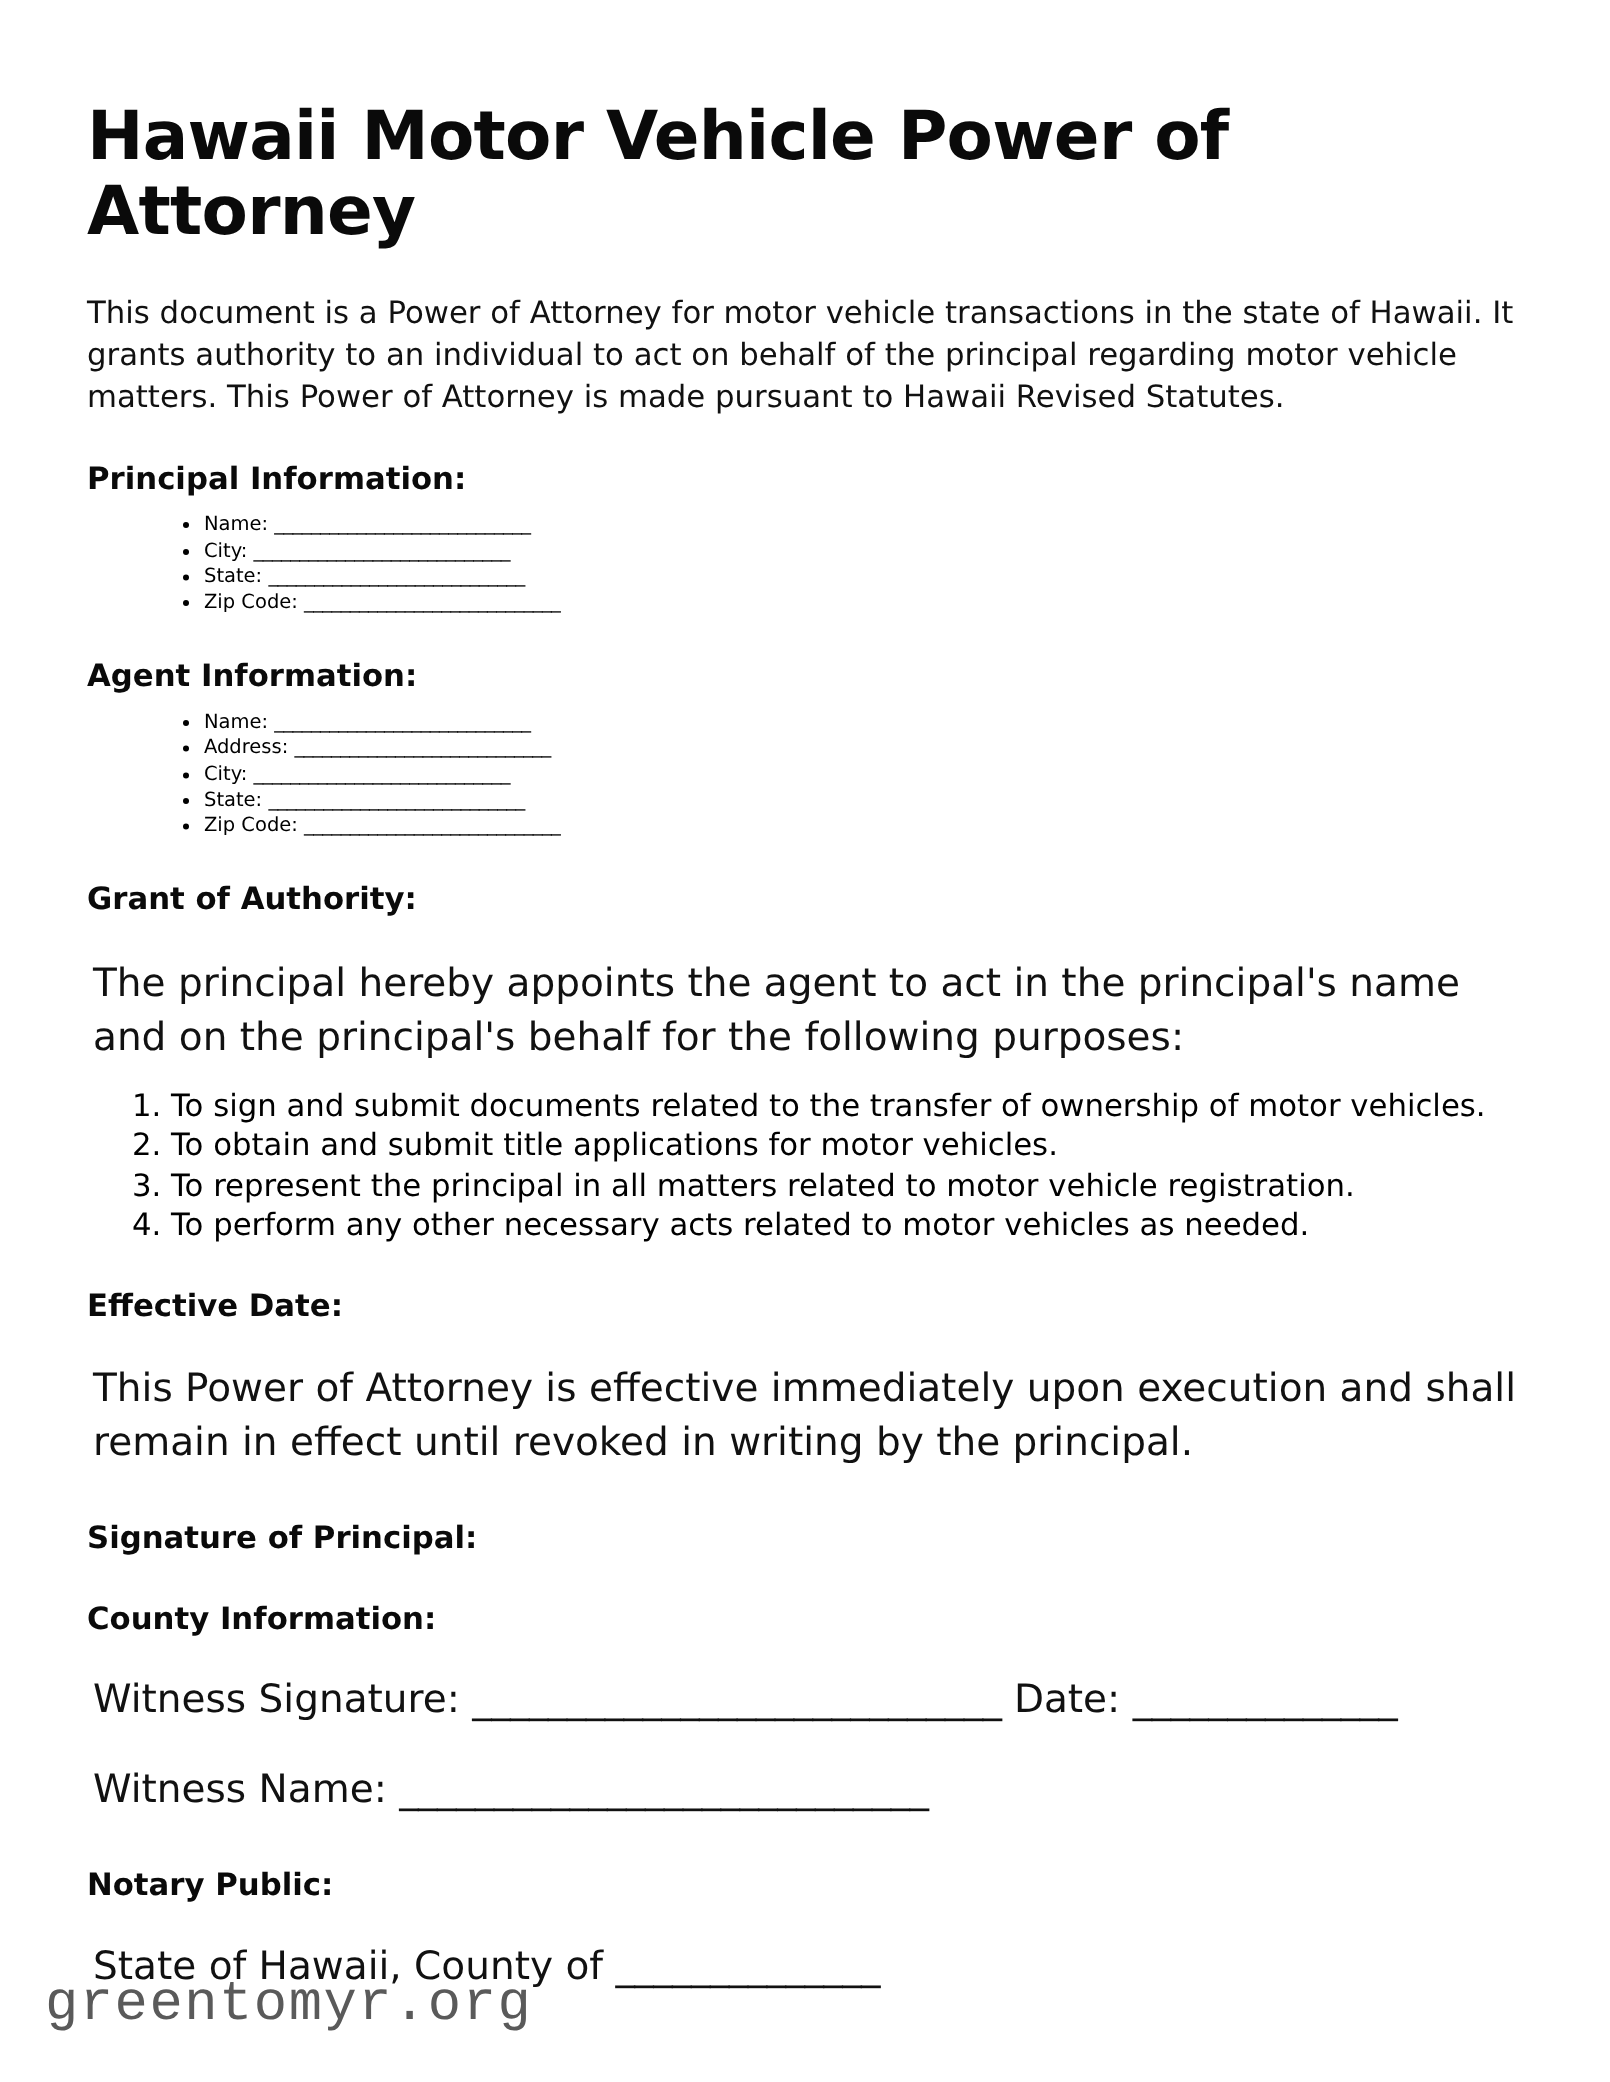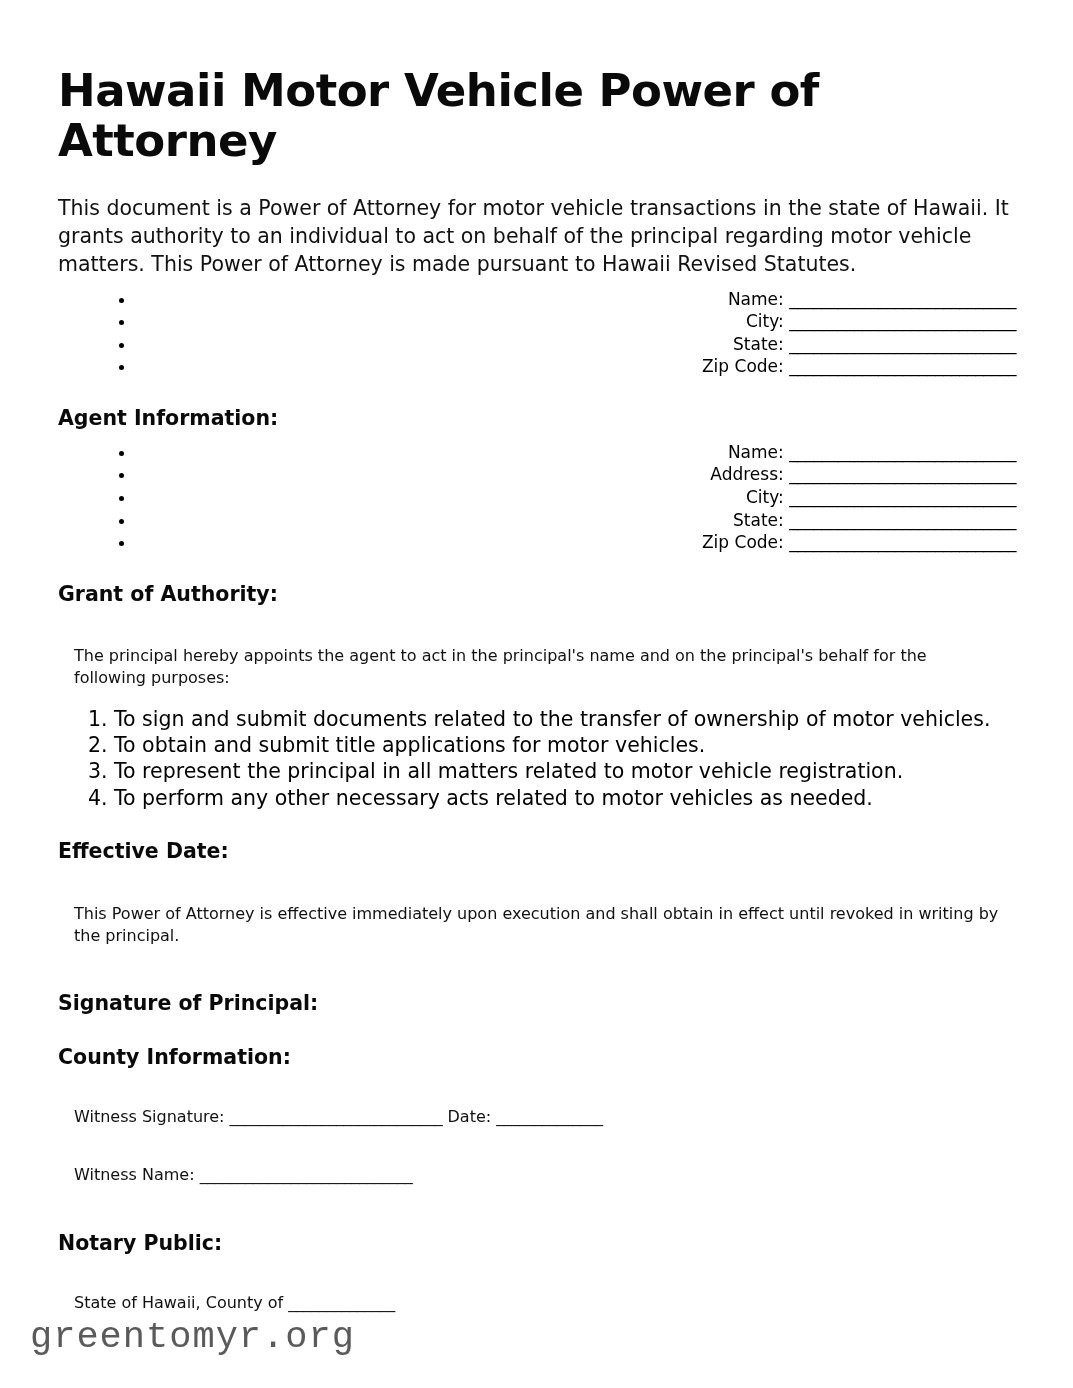--- a/index.html
+++ b/index.html
@@ -46,43 +46,42 @@
     margin: 0;
     padding-top: 27px;
     padding-bottom: 0;
     color: #0a0a0a;
     line-height: 1.3;
   }
   ul.field-list {
     margin: 9px 0 0 0;
     padding-left: 78px;
     list-style-type: disc;
-    font-size: 17px;
+    font-size: 13px;
     line-height: 1.33;
-    text-align: right;
   }
   ul.field-list li {
     margin: 0;
     padding: 0;
     white-space: nowrap;
   }
   ol.authority-list {
     margin: 13px 0 0 0;
     padding-left: 56px;
     font-size: 20.5px;
     line-height: 1.29;
   }
   ol.authority-list li {
     margin: 0;
     padding: 0;
   }
   p.body-text {
-    font-size: 16px;
+    font-size: 26px;
     line-height: 1.38;
-    margin: 16px;
+    margin: 4px;
     padding-top: 22px;
     color: #111111;
   }
   p.body-text.tight {
     padding-top: 20px;
   }
   .blank {
     letter-spacing: -0.4px;
   }
   .sig-row {
@@ -105,20 +104,21 @@
 </head>
 <body>
 
 <div class="page">
   <div class="content">
 
     <h1 class="doc-title">Hawaii Motor Vehicle Power of Attorney</h1>
 
     <p class="intro">This document is a Power of Attorney for motor vehicle transactions in the state of Hawaii. It grants authority to an individual to act on behalf of the principal regarding motor vehicle matters. This Power of Attorney is made pursuant to Hawaii Revised Statutes.</p>
 
+    <h2 class="section-heading">Principal Information:</h2>
     <ul class="field-list">
       <li><span>Name:</span> <span class="blank">____________________________</span></li>
       <li><span>City:</span> <span class="blank">____________________________</span></li>
       <li><span>State:</span> <span class="blank">____________________________</span></li>
       <li><span>Zip Code:</span> <span class="blank">____________________________</span></li>
     </ul>
 
     <h2 class="section-heading">Agent Information:</h2>
     <ul class="field-list">
       <li><span>Name:</span> <span class="blank">____________________________</span></li>
@@ -131,21 +131,21 @@
     <h2 class="section-heading">Grant of Authority:</h2>
     <p class="body-text">The principal hereby appoints the agent to act in the principal's name and on the principal's behalf for the following purposes:</p>
     <ol class="authority-list">
       <li>To sign and submit documents related to the transfer of ownership of motor vehicles.</li>
       <li>To obtain and submit title applications for motor vehicles.</li>
       <li>To represent the principal in all matters related to motor vehicle registration.</li>
       <li>To perform any other necessary acts related to motor vehicles as needed.</li>
     </ol>
 
     <h2 class="section-heading">Effective Date:</h2>
-    <p class="body-text">This Power of Attorney is effective immediately upon execution and shall obtain in effect until revoked in writing by the principal.</p>
+    <p class="body-text">This Power of Attorney is effective immediately upon execution and shall remain in effect until revoked in writing by the principal.</p>
 
     <h2 class="section-heading">Signature of Principal:</h2>
 
     <h2 class="section-heading">County Information:</h2>
     <p class="body-text tight"><span>Witness Signature:</span> <span class="blank">____________________________</span> <span>Date:</span> <span class="blank">______________</span></p>
     <p class="body-text tight"><span>Witness Name:</span> <span class="blank">____________________________</span></p>
 
     <h2 class="section-heading">Notary Public:</h2>
     <p class="body-text tight"><span>State of Hawaii, County of</span> <span class="blank">______________</span></p>
 

